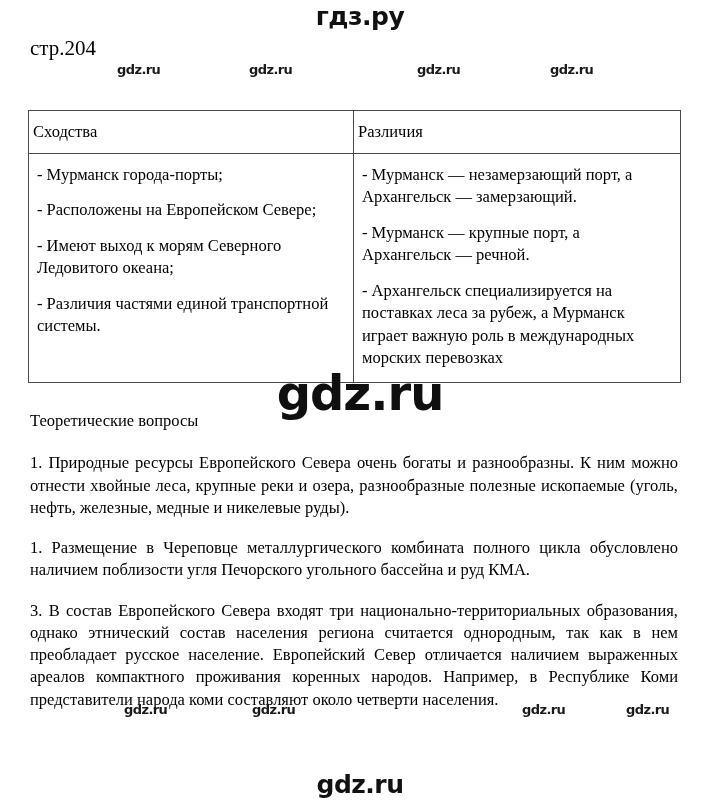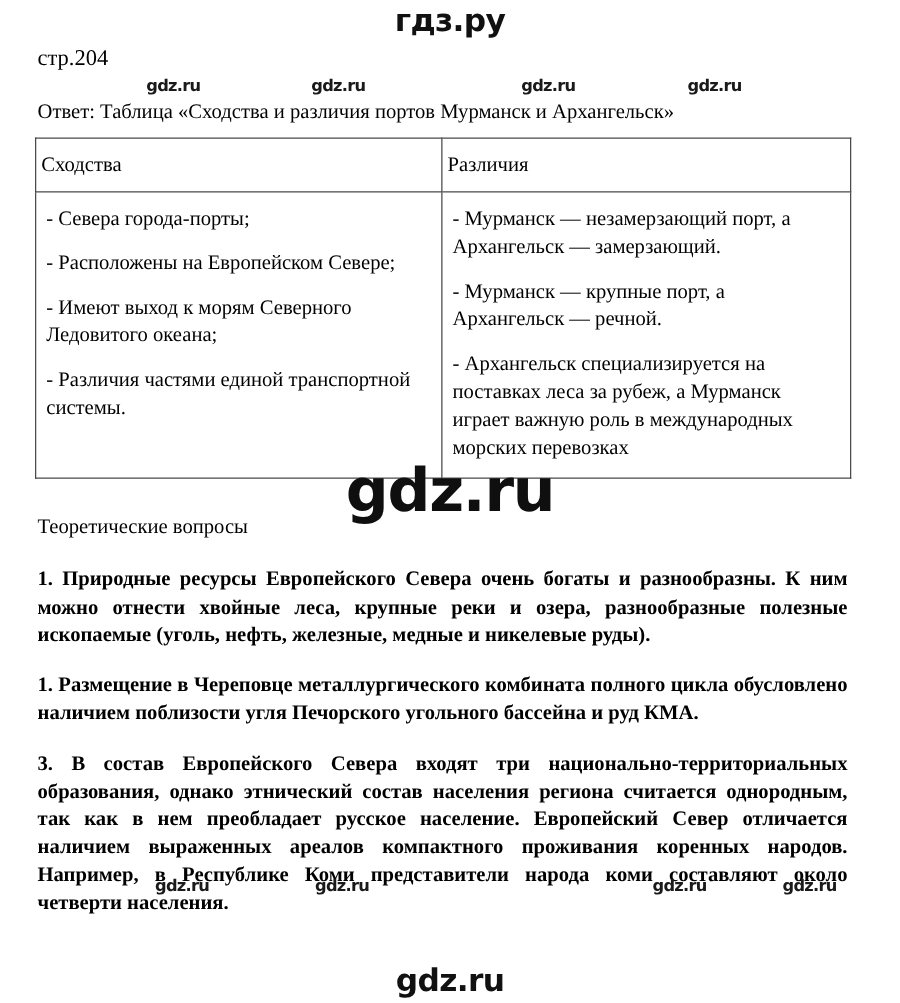--- a/index.html
+++ b/index.html
@@ -68,21 +68,21 @@
     pointer-events: none;
     z-index: 4;
     white-space: nowrap;
   }
 
   
   .page-ref {
     position: absolute;
     left: 30px;
     top: 36px;
-    font-size: 18px;
+    font-size: 21px;
   }
 
   .answer-line {
     position: absolute;
     left: 30px;
     top: 79px;
     font-size: 16.5px;
     white-space: nowrap;
   }
 
@@ -133,54 +133,52 @@
     width: 648px;
     font-size: 16.5px;
     line-height: 1.35;
   }
   .prose .subhead {
     margin: 0 0 20px 0;
   }
   .prose p.para {
     margin: 0 0 18px 0;
     text-align: justify;
-    font-weight: bold;
   }
   .prose p.para:last-child {
     margin-bottom: 15px;
   }
 </style>
 </head>
 <body>
 
 <div class="page">
 
   <div class="brand-big brand-top">гдз.ру</div>
 
   <div class="page-ref">стр.204</div>
 
-  <div class="answer-line">Ответ: Таблица «Сходства и различия портов Мурманск и Архангельск»</div>
 
   <div class="wm-small" style="left:117px; top:62px;">gdz.ru</div>
   <div class="wm-small" style="left:249px; top:62px;">gdz.ru</div>
   <div class="wm-small" style="left:417px; top:62px;">gdz.ru</div>
   <div class="wm-small" style="left:550px; top:62px;">gdz.ru</div>
 
   <table class="cmp">
     <thead>
       <tr>
         <th class="col-a">Сходства</th>
         <th class="col-b">Различия</th>
       </tr>
     </thead>
     <tbody>
       <tr>
         <td>
           <div class="cell-body">
-            <p>- Севера города-порты;</p>
+            <p>- Мурманск города-порты;</p>
             <p>- Расположены на Европейском Севере;</p>
             <p>- Имеют выход к морям Северного Ледовитого океана;</p>
             <p>- Различия частями единой транспортной системы.</p>
           </div>
         </td>
         <td>
           <div class="cell-body">
             <p>- Мурманск — незамерзающий порт, а Архангельск — замерзающий.</p>
             <p>- Мурманск — крупные порт, а Архангельск — речной.</p>
             <p>- Архангельск специализируется на поставках леса за рубеж, а Мурманск играет важную роль в международных морских перевозках</p>

